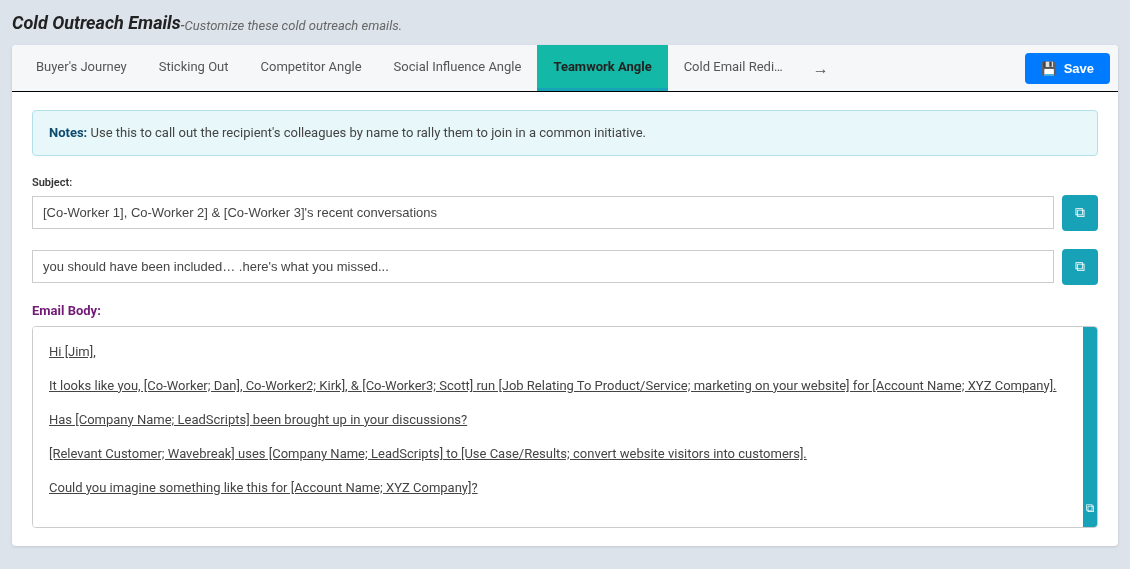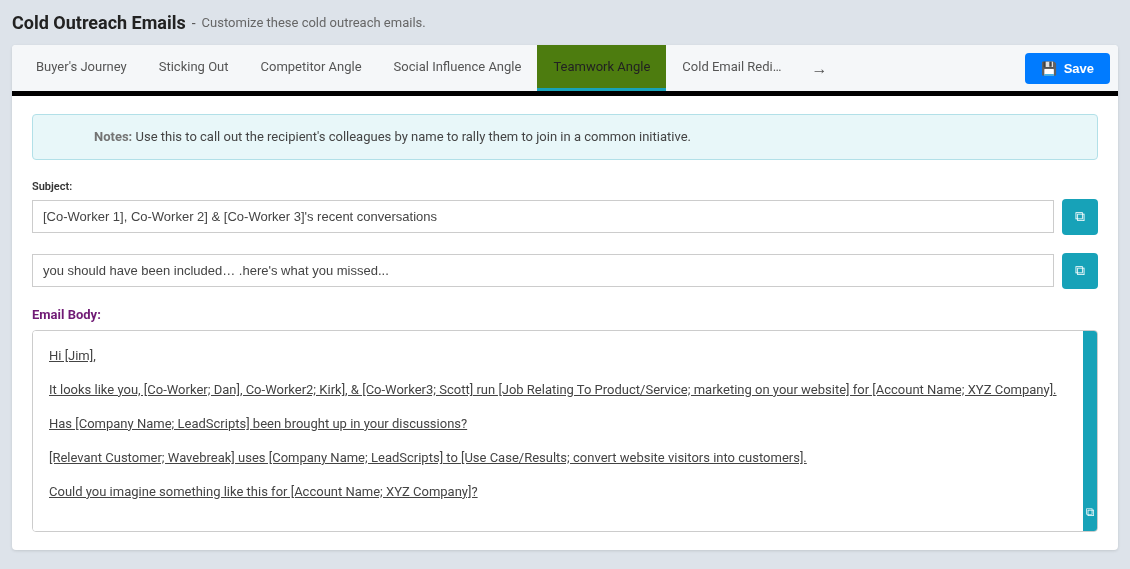--- a/index.html
+++ b/index.html
@@ -10,60 +10,60 @@
       color: #333;
     }
     .page-wrapper {
       width: 1130px;
       min-height: 569px;
       background: #dde3ea;
       padding: 12px;
     }
     .page-title-bar {
       display: flex;
-      align-items: center;
-      gap: 6px;
+      align-items: flex-end;
       margin-bottom: 12px;
+      font-style: italic;
     }
     .page-title {
       font-size: 18px;
       font-weight: 700;
       color: #222;
     }
     .page-subtitle {
       font-size: 13px;
       color: #666;
     }
     .main-card {
       background: #fff;
       border-radius: 4px;
       box-shadow: 0 1px 3px rgba(0,0,0,0.12);
       overflow: hidden;
     }
     .tabs-bar {
       display: flex;
       align-items: center;
-      border-bottom: 5px solid #000000;
+      border-bottom: 1px solid #000000;
       background: #f5f7f9;
       padding: 0 8px;
     }
     .tab {
       padding: 14px 16px;
       font-size: 13px;
       color: #555;
       cursor: pointer;
       border-bottom: 3px solid transparent;
       white-space: nowrap;
       user-select: none;
     }
     .tab.active {
       color: #222;
-      font-weight: 400;
+      font-weight: 700;
       border-bottom: 3px solid #17a2b8;
-      background: #4d7c0f;
+      background: #14b8a6;
     }
     .tab-arrow {
       margin-left: 4px;
       padding: 8px 10px;
       font-size: 16px;
       color: #555;
       cursor: pointer;
     }
     .tab-spacer {
       flex: 1;
@@ -91,22 +91,21 @@
       background: #e8f7f9;
       border: 1px solid #b2e0e8;
       border-radius: 4px;
       padding: 12px 16px;
       margin-bottom: 20px;
       font-size: 13px;
       color: #444;
       line-height: 1.5;
     }
     .notes-box strong {
-      color: #737373;
-      margin-left: 45px;
+      color: #0c4a6e;
     }
     .field-group {
       margin-bottom: 18px;
     }
     .field-label {
       font-size: 11px;
       font-weight: 600;
       color: #333;
       margin-bottom: 6px;
     }

